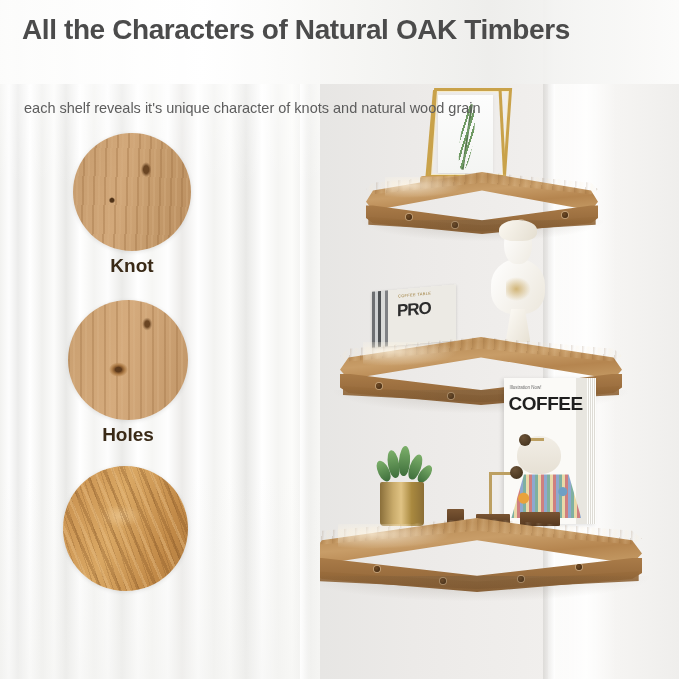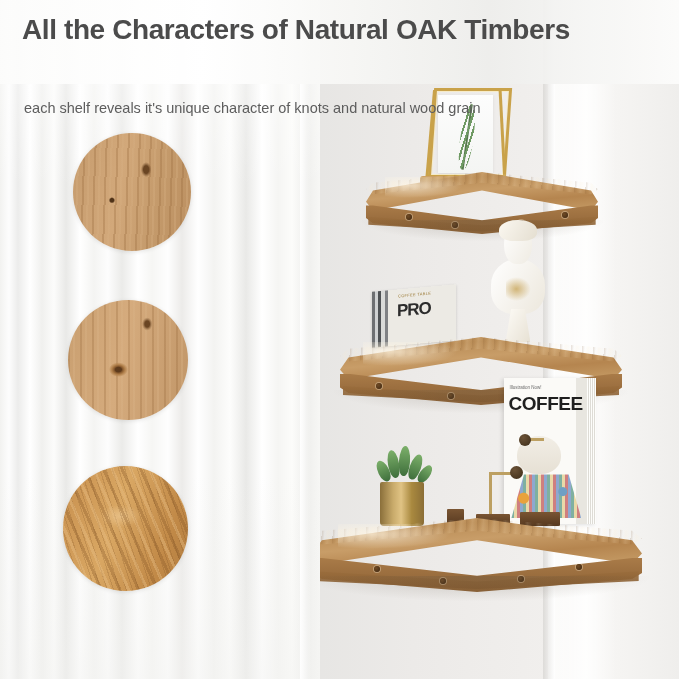--- a/index.html
+++ b/index.html
@@ -302,18 +302,20 @@
     <div class="curtain"></div>
     <div class="photo-edge"></div>
   </div>
 
   <div class="header">
     <div class="title">All the Characters of Natural OAK Timbers</div>
     <div class="subtitle">each shelf reveals it's unique character of knots and natural wood grain</div>
   </div>
 
   <div class="swatch sw-knot" style="left:73px;top:133px;width:118px;height:118px;"></div>
+  <div class="sw-label" style="left:73px;top:255px;width:118px;">Knot</div>
 
   <div class="swatch sw-holes" style="left:68px;top:300px;width:120px;height:120px;"></div>
+  <div class="sw-label" style="left:68px;top:424px;width:120px;">Holes</div>
 
   <div class="swatch sw-texture" style="left:63px;top:466px;width:125px;height:125px;"></div>
 
 </div>
 
 </body></html>

